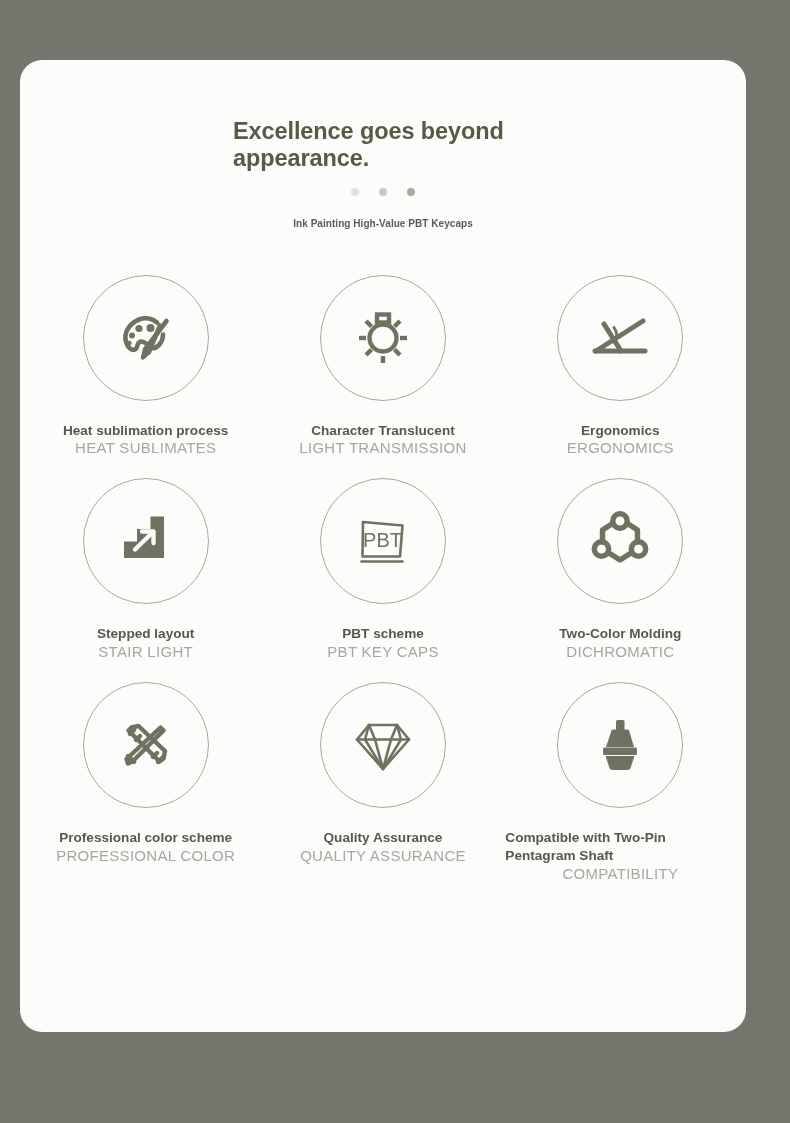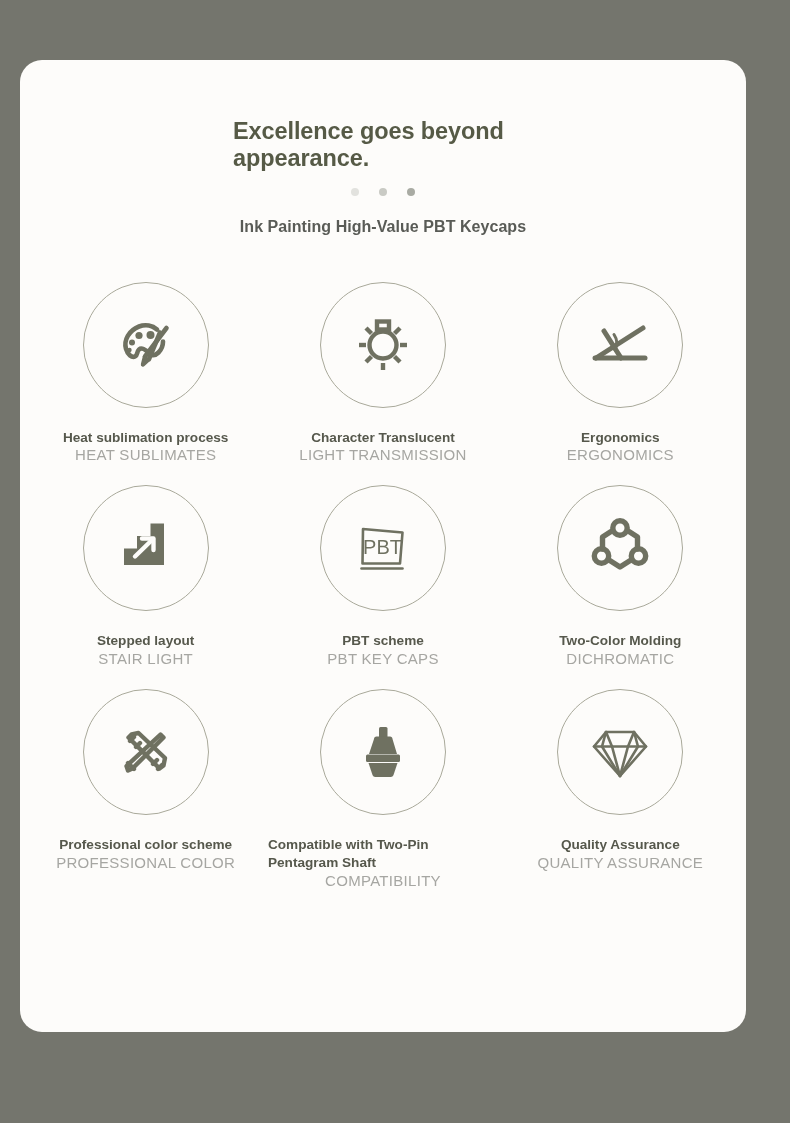--- a/index.html
+++ b/index.html
@@ -45,21 +45,21 @@
   .dot {
     width: 8px;
     height: 8px;
     border-radius: 50%;
   }
   .dot-1 { background: #e2e2de; }
   .dot-2 { background: #c9cac4; }
   .dot-3 { background: #a9aba3; }
   .hero-sub {
     margin-top: 22px;
-    font-size: 16px;
+    font-size: 10px;
     font-weight: bold;
     color: #595b56;
     letter-spacing: 0.05px;
   }
 
   .grid {
     margin-top: 32px;
     display: grid;
     grid-template-columns: repeat(3, 1fr);
     row-gap: 8px;
@@ -225,40 +225,40 @@
           </g>
         </svg>
       </div>
       <div class="f-label">Professional color scheme</div>
       <div class="f-sub">PROFESSIONAL COLOR</div>
     </div>
 
     <div class="feature">
       <div class="ring">
         <svg width="78" height="78" viewBox="0 0 78 78">
-          <rect x="35" y="14" width="8.5" height="12" rx="1.5" fill="#6f7161"></rect>
-          <path d="M30 26C30 24.5 31 23.5 32.5 23.5H46C47.5 23.5 48.5 24.5 48.5 26L53 41H25Z" fill="#6f7161"></path>
-          <rect x="22" y="41.5" width="34" height="7.5" rx="1.5" fill="#6f7161"></rect>
-          <path d="M24.5 50H53.5L49.5 62C49 63.2 48 64 46.8 64H31.2C30 64 29 63.2 28.5 62Z" fill="#6f7161"></path>
-        </svg>
-      </div>
-      <div class="f-label align-left">Compatible with Two-Pin Pentagram Shaft</div>
-      <div class="f-sub">COMPATIBILITY</div>
-    </div>
-
-    <div class="feature">
-      <div class="ring">
-        <svg width="78" height="78" viewBox="0 0 78 78">
           <g stroke="#6f7161" stroke-width="2.6" fill="none" stroke-linejoin="round" stroke-linecap="round">
             <path d="M25 19H53L65 33.5L39 63L13 33.5Z"></path>
             <path d="M13 33.5H65"></path>
             <path d="M25 19L21 33.5L39 63"></path>
             <path d="M53 19L57 33.5L39 63"></path>
             <path d="M25 19L31 33.5L39 63L47 33.5L53 19"></path>
           </g>
         </svg>
       </div>
       <div class="f-label">Quality Assurance</div>
       <div class="f-sub">QUALITY ASSURANCE</div>
     </div>
 
+    <div class="feature">
+      <div class="ring">
+        <svg width="78" height="78" viewBox="0 0 78 78">
+          <rect x="35" y="14" width="8.5" height="12" rx="1.5" fill="#6f7161"></rect>
+          <path d="M30 26C30 24.5 31 23.5 32.5 23.5H46C47.5 23.5 48.5 24.5 48.5 26L53 41H25Z" fill="#6f7161"></path>
+          <rect x="22" y="41.5" width="34" height="7.5" rx="1.5" fill="#6f7161"></rect>
+          <path d="M24.5 50H53.5L49.5 62C49 63.2 48 64 46.8 64H31.2C30 64 29 63.2 28.5 62Z" fill="#6f7161"></path>
+        </svg>
+      </div>
+      <div class="f-label align-left">Compatible with Two-Pin Pentagram Shaft</div>
+      <div class="f-sub">COMPATIBILITY</div>
+    </div>
+
   </div>
 </div>
 
 </body></html>

